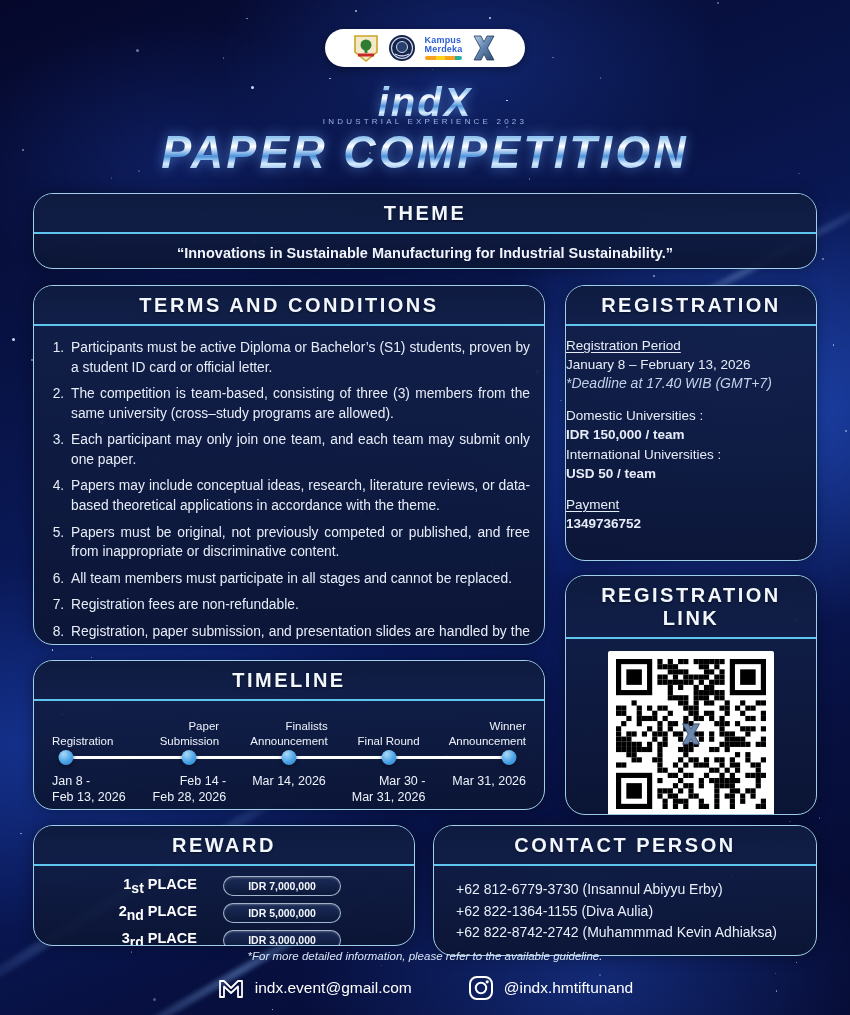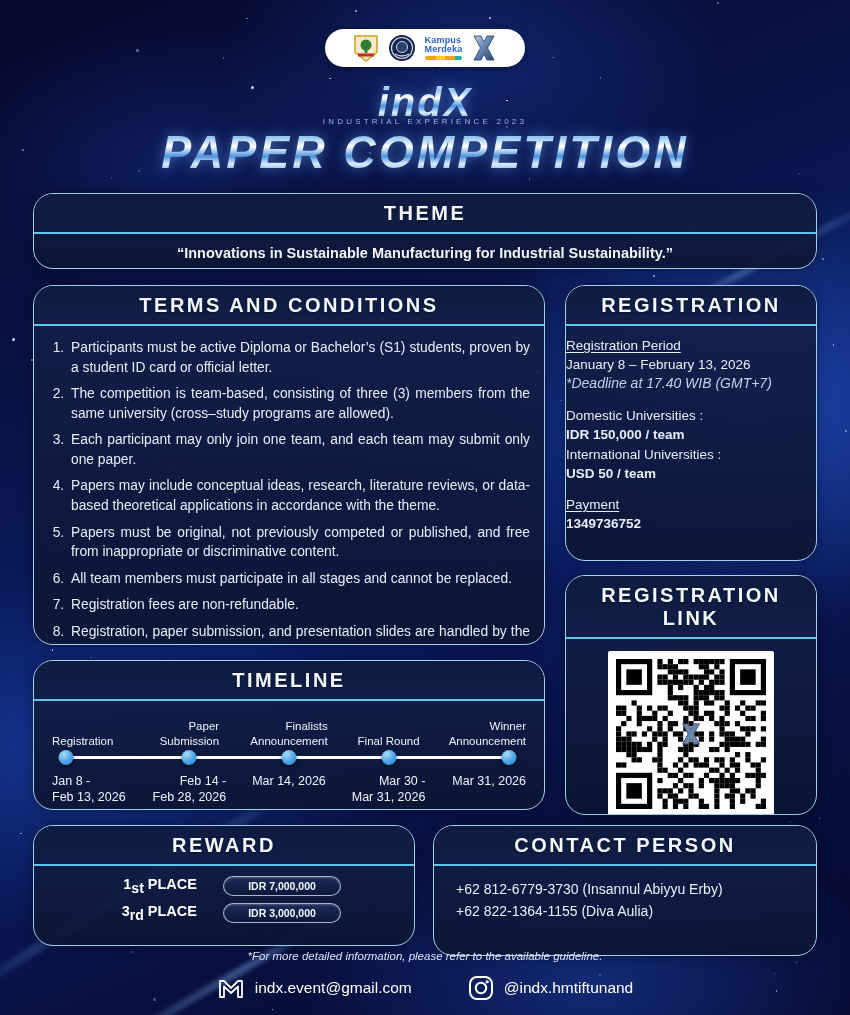--- a/index.html
+++ b/index.html
@@ -682,31 +682,36 @@
   </div>
 
   <div class="box reward-box">
     <div class="box-h">REWARD</div>
     <div class="reward-rows">
       <div class="rw">
         <div class="rw-place"><span>1</span><sub>st</sub> <span>PLACE</span></div>
         <div class="rw-pill">IDR 7,000,000</div>
       </div>
       <div class="rw">
+        <div class="rw-place"><span>2</span><sub>nd</sub> <span>PLACE</span></div>
+        <div class="rw-pill">IDR 5,000,000</div>
+      </div>
+      <div class="rw">
         <div class="rw-place"><span>3</span><sub>rd</sub> <span>PLACE</span></div>
         <div class="rw-pill">IDR 3,000,000</div>
       </div>
     </div>
   </div>
 
   <div class="box contact-box">
     <div class="box-h">CONTACT PERSON</div>
     <div class="contact-lines">
       <div>+62 812-6779-3730 (Insannul Abiyyu Erby)</div>
       <div>+62 822-1364-1155 (Diva Aulia)</div>
+      <div>+62 822-8742-2742 (Muhammmad Kevin Adhiaksa)</div>
     </div>
   </div>
 
   <div class="footnote">*For more detailed information, please refer to the available guideline.</div>
 
   <div class="footer">
     <div class="f-item">
       <svg width="28" height="24" viewBox="0 0 28 24">
         <path d="M3 21 L3 5 L7 5 L14 12 L21 5 L25 5 L25 21 L21 21 L21 10.5 L14 17 L7 10.5 L7 21 Z" fill="none" stroke="#fff" stroke-width="1.8" stroke-linejoin="round"></path>
       </svg>

